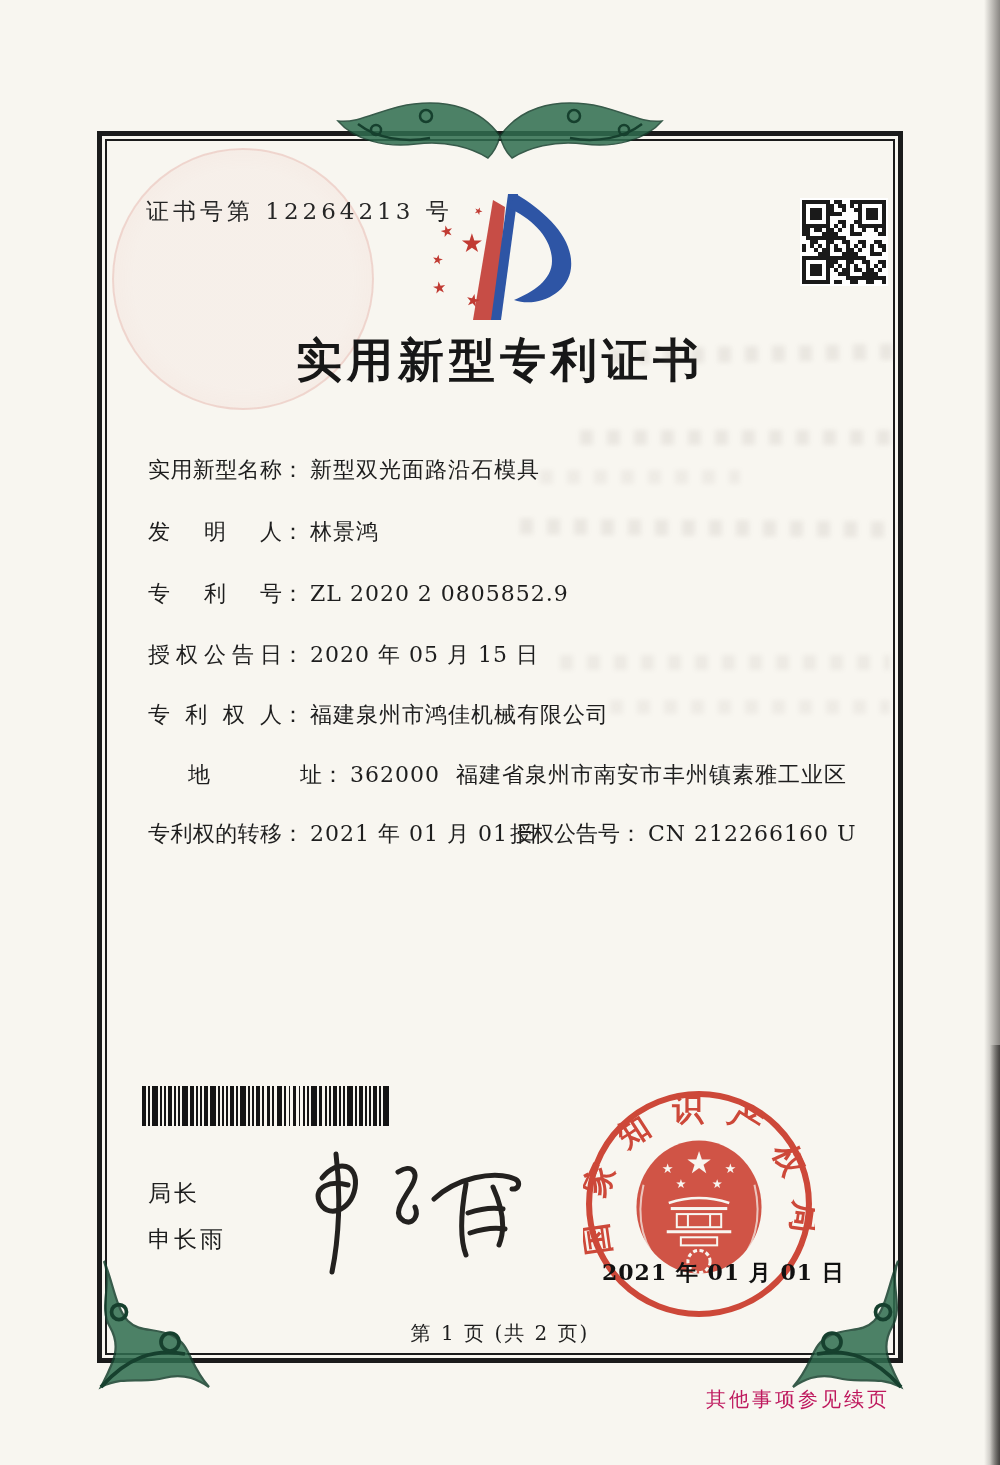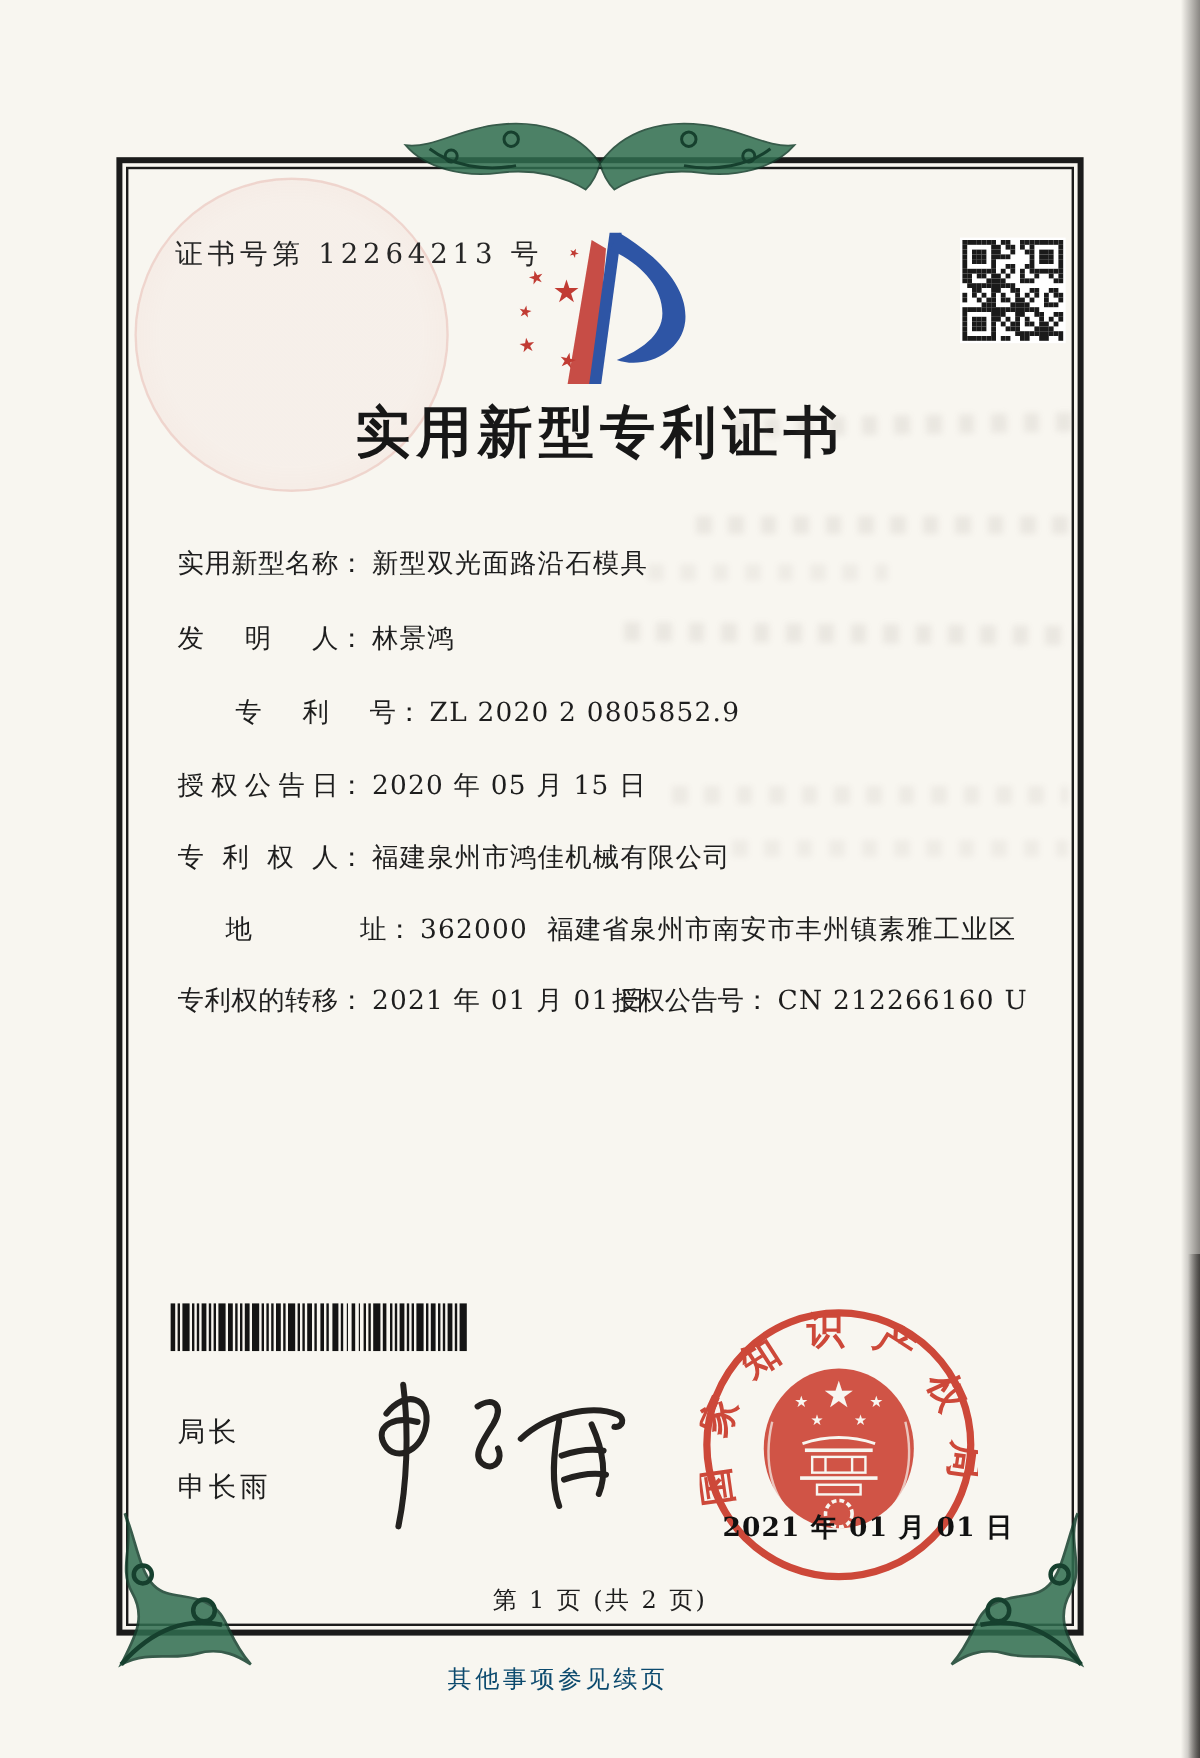--- a/index.html
+++ b/index.html
@@ -43,21 +43,21 @@
   
   .signer-title{position:absolute;left:148px;top:1178px;font-size:23px;letter-spacing:3px;}
   .signer-name{position:absolute;left:148px;top:1224px;font-size:23px;letter-spacing:3px;text-align:right;}
   .signature-svg{position:absolute;left:262px;top:1142px;}
   
   .seal{position:absolute;left:583px;top:1088px;width:232px;height:232px;
     mix-blend-mode:multiply;opacity:.92;}
   .seal-date{position:absolute;left:602px;top:1258px;width:200px;font-size:22px;
     font-weight:600;color:#111;letter-spacing:1px;white-space:nowrap;z-index:5;}
   .page-info{position:absolute;left:97px;top:1320px;width:806px;text-align:center;font-size:20px;letter-spacing:2px;}
-  .footer-note{position:absolute;left:40px;top:1386px;width:850px;text-align:center;font-size:20px;letter-spacing:3px;color:#0c4a6e;}
+  .footer-note{position:absolute;left:40px;top:1386px;width:850px;text-align:right;font-size:20px;letter-spacing:3px;color:#be185d;}
   
   .logo{position:absolute;left:420px;top:180px;}
   .qr{position:absolute;left:800px;top:198px;display:grid;
     grid-template-columns:repeat(21,4px);grid-auto-rows:4px;background:#fff;padding:2px;}
   .qr .d{background:#1a1a1a;}
   
   .orn{position:absolute;}
   
   .ghost{position:absolute;opacity:.5;filter:blur(2.5px);
     background:repeating-linear-gradient(90deg,rgba(122,110,102,.22) 0 13px,transparent 13px 27px);}
@@ -570,21 +570,21 @@
   <div class="ghost" style="left:520px;top:520px;width:380px;height:16px;transform:rotate(.5deg);"></div>
   <div class="ghost" style="left:560px;top:655px;width:330px;height:15px;opacity:.4;"></div>
   <div class="ghost" style="left:610px;top:700px;width:280px;height:14px;opacity:.35;"></div>
 
   <div class="frow" style="top:517px;">
     <span class="flabel">发明人</span><span class="fcolon">：</span><span class="fvalue">林景鸿</span>
   </div>
   <div class="frow" style="top:455px;">
     <span class="flabel">实用新型名称</span><span class="fcolon">：</span><span class="fvalue">新型双光面路沿石模具</span>
   </div>
-  <div class="frow" style="top:579px;margin-left:48px;">
+  <div class="frow" style="top:579px;">
     <span class="flabel">专利号</span><span class="fcolon">：</span><span class="fvalue">ZL 2020 2 0805852.9</span>
   </div>
   <div class="frow" style="top:640px;">
     <span class="flabel">授权公告日</span><span class="fcolon">：</span><span class="fvalue">2020 年 05 月 15 日</span>
   </div>
   <div class="frow" style="top:700px;">
     <span class="flabel">专利权人</span><span class="fcolon">：</span><span class="fvalue">福建泉州市鸿佳机械有限公司</span>
   </div>
   <div class="frow" style="top:760px;margin-left:40px;">
     <span class="flabel">地址</span><span class="fcolon">：</span><span class="fvalue">362000  福建省泉州市南安市丰州镇素雅工业区</span>

